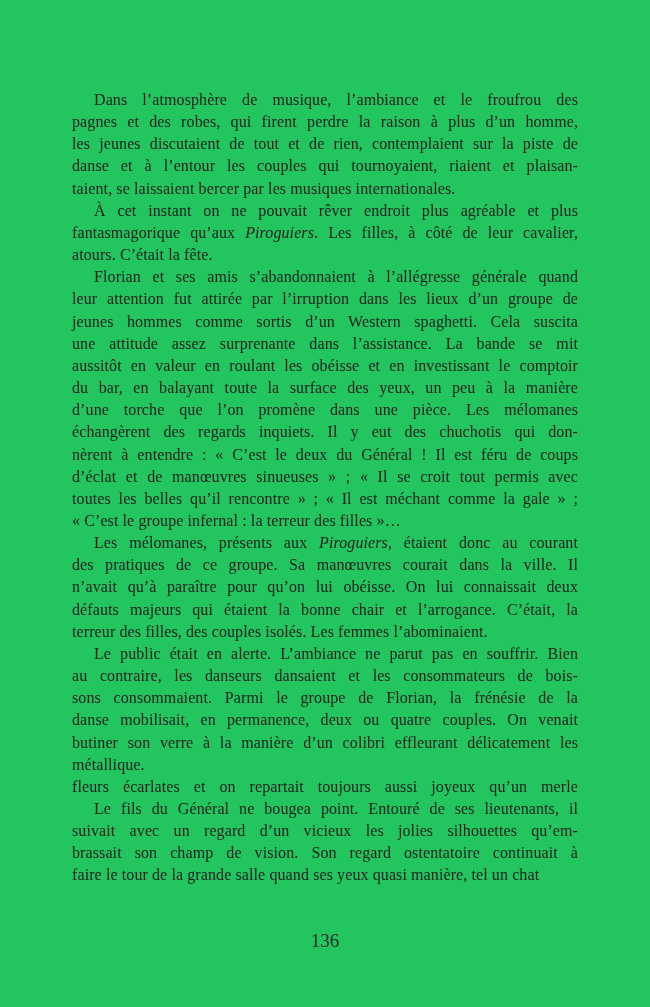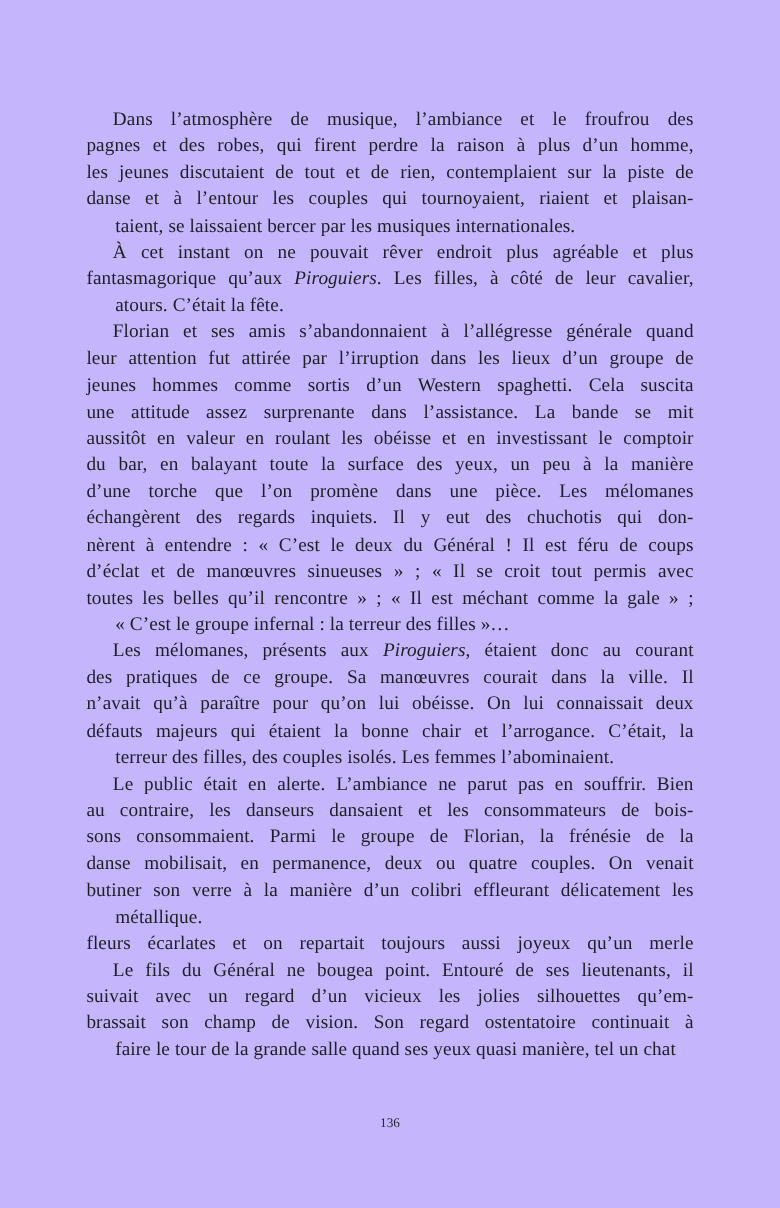--- a/index.html
+++ b/index.html
@@ -8,51 +8,50 @@
     height: 1007px;
     background: #ffffff;
     font-family: "Liberation Serif", "DejaVu Serif", serif;
     color: #1f1f1f;
     position: relative;
     overflow: hidden;
   }
   .book-page {
     position: absolute;
     inset: 0;
-    background: #c4b5fd;
+    background: #22c55e;
   }
   .text-block {
     position: absolute;
     left: 72px;
     top: 89px;
     width: 506px;
     font-size: 16px;
     line-height: 22.15px;
     letter-spacing: 0.1px;
   }
   .para { margin: 0; padding: 0; }
   .line {
     text-align: justify;
     text-align-last: justify;
   }
   .line.last {
     text-align-last: auto;
-    margin-left: 24px;
   }
   .line.indent {
     text-indent: 22px;
   }
   .seg-italic { font-style: italic; }
   .page-number {
     position: absolute;
     left: 0;
     top: 930px;
     width: 650px;
     text-align: center;
-    font-size: 11px;
+    font-size: 19px;
     color: #2a2a2a;
   }
 </style>
 </head>
 <body>
 
 <div class="book-page">
   <div class="text-block">
       <div class="para">
         <div class="line indent"><span class="seg">Dans l’atmosphère de musique, l’ambiance et le froufrou des</span></div>

